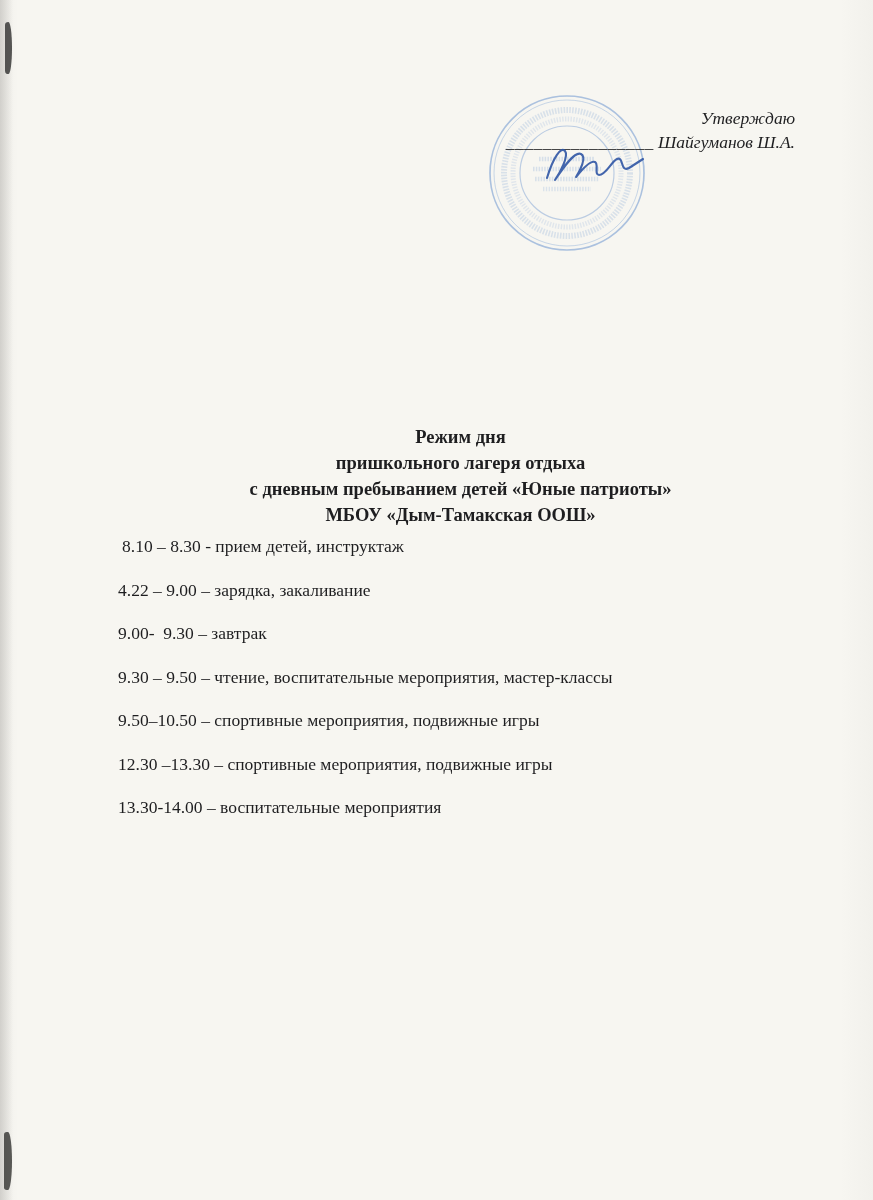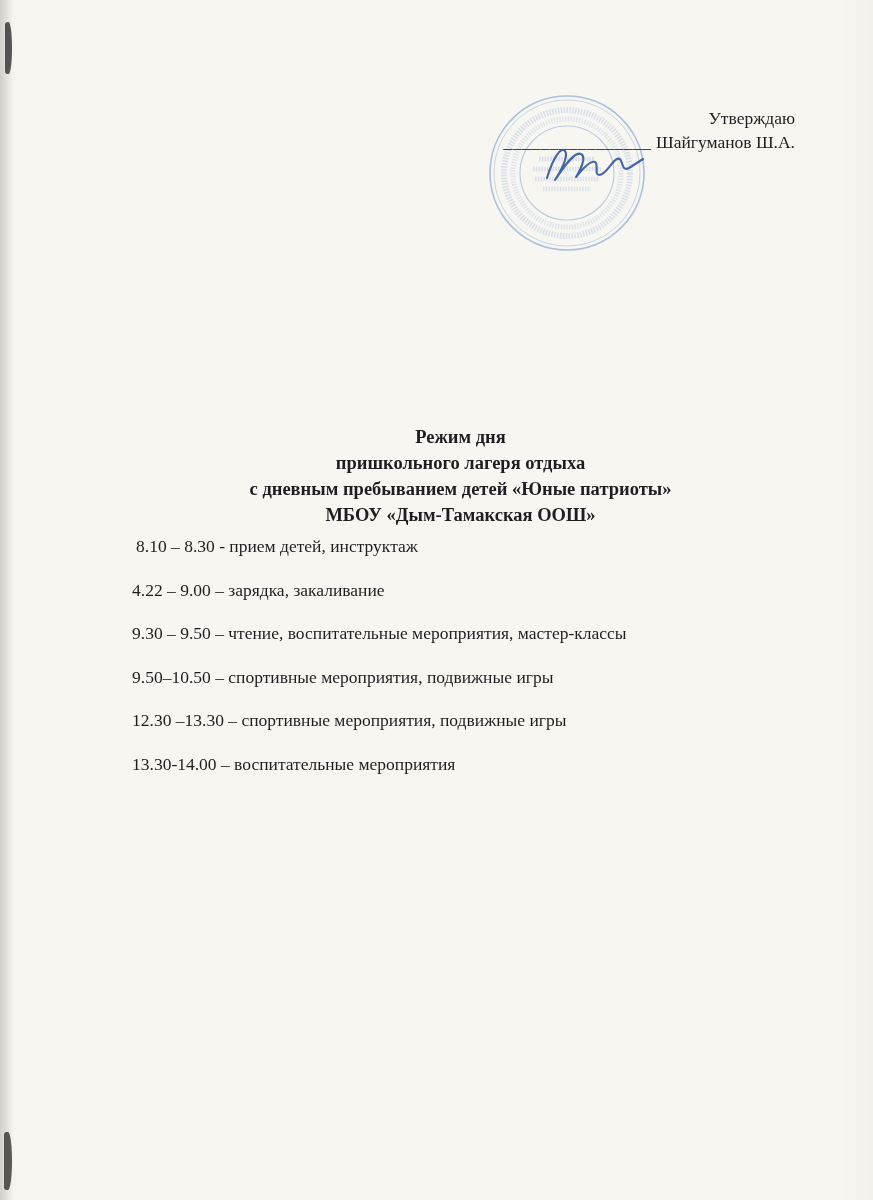--- a/index.html
+++ b/index.html
@@ -44,20 +44,21 @@
 
   
   .approval {
     position: absolute;
     top: 106px;
     right: 78px;
     text-align: right;
     font-size: 17.5px;
     line-height: 24px;
     z-index: 3;
+    font-style: italic;
   }
   .approval .row { white-space: pre; }
   .sig-row { position: relative; }
   .sig-underscores { letter-spacing: 0.5px; }
 
   
   .stamp {
     position: absolute;
     left: 487px;
     top: 93px;
@@ -95,21 +96,20 @@
     position: absolute;
     top: 536px;
     left: 118px;
     right: 60px;
     font-size: 17.5px;
   }
   .schedule-item {
     white-space: pre-wrap;
     margin-bottom: 23.5px;
     line-height: 20px;
-    margin-left: 14px;
   }
   .schedule-item:first-child { padding-left: 4px; }
 </style>
 </head>
 <body>
 
 <div class="page">
 
   <div class="edge-strip"></div>
   <div class="artifact-top"></div>
@@ -149,19 +149,20 @@
   <div class="title-block">
     <div>Режим дня</div>
     <div>пришкольного лагеря отдыха</div>
     <div>с дневным пребыванием детей «Юные патриоты»</div>
     <div>МБОУ «Дым-Тамакская ООШ»</div>
   </div>
 
   <div class="schedule">
     <div class="schedule-item">8.10 – 8.30 - прием детей, инструктаж</div>
     <div class="schedule-item">4.22 – 9.00 – зарядка, закаливание</div>
+    <div class="schedule-item">9.00-  9.30 – завтрак</div>
     <div class="schedule-item">9.30 – 9.50 – чтение, воспитательные мероприятия, мастер-классы</div>
     <div class="schedule-item">9.50–10.50 – спортивные мероприятия, подвижные игры</div>
     <div class="schedule-item">12.30 –13.30 – спортивные мероприятия, подвижные игры</div>
     <div class="schedule-item">13.30-14.00 – воспитательные мероприятия</div>
   </div>
 
 </div>
 
 </body></html>

